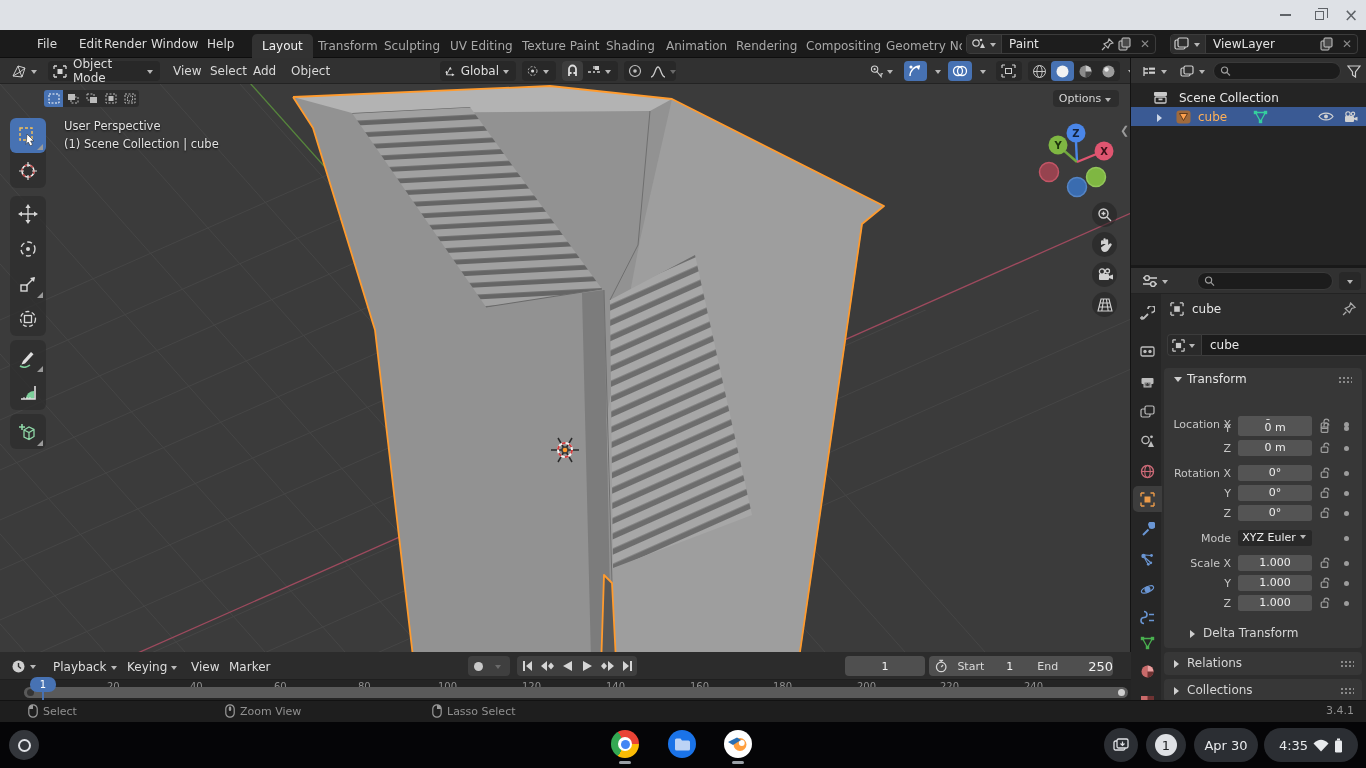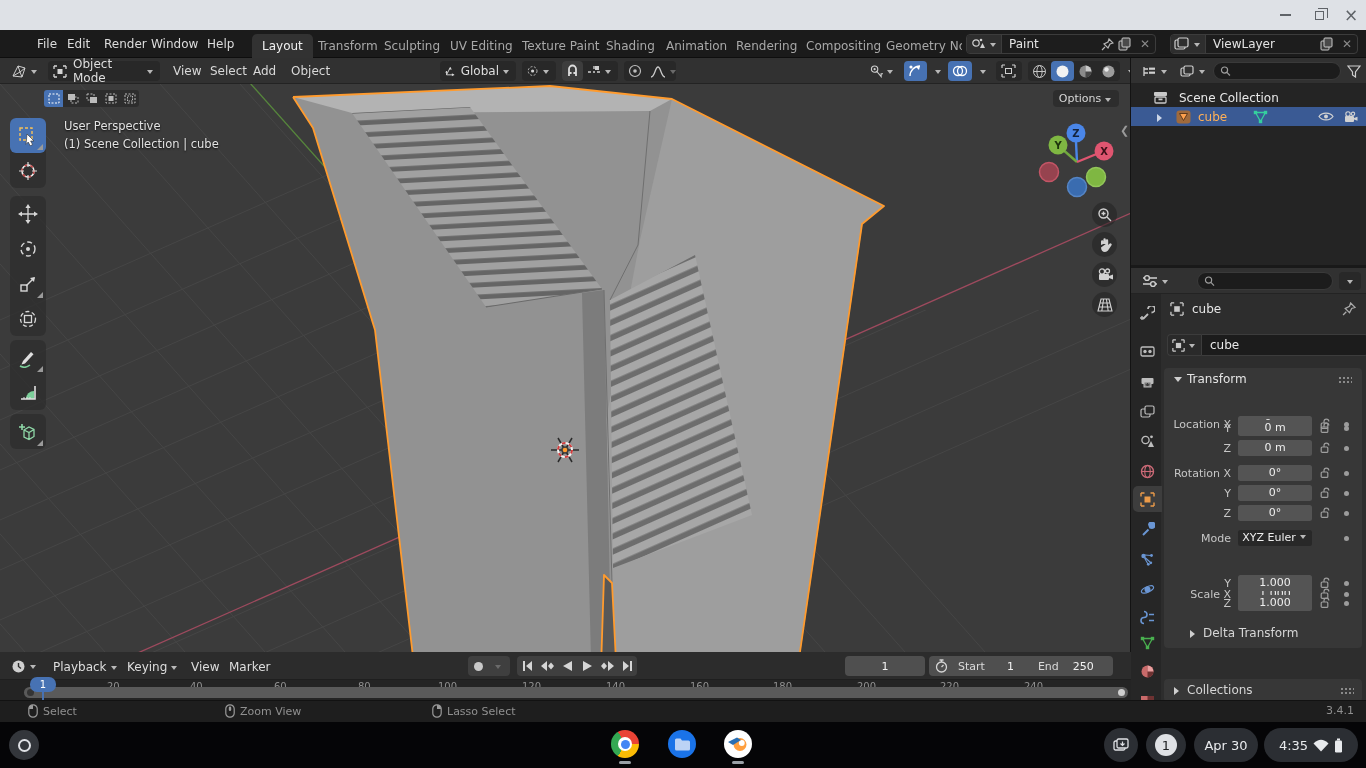--- a/index.html
+++ b/index.html
@@ -101,21 +101,21 @@
       </div>
   </div>
 
   <div id="topbar" class="abs">
     <svg class="abs" style="left:10px;top:35px" width="20" height="18" viewBox="0 0 20 18">
       <circle cx="12" cy="10" r="6" fill="#ff9f3e"></circle>
         <circle cx="13.5" cy="8.8" r="2.6" fill="#fff"></circle>
       <path d="M1,8 L9,4 L12,6 L5,10 Z" fill="#2a6fb3"></path>
     </svg>
     <div class="menu" style="left:30px">File</div>
-    <div class="menu" style="left:60px">Edit</div>
+    <div class="menu" style="left:72px">Edit</div>
     <div class="menu" style="left:97px">Render</div>
     <div class="menu" style="left:144px">Window</div>
     <div class="menu" style="left:200px">Help</div>
     <div class="wtab active" style="left:252px">Layout</div>
     <div class="wtab" style="left:308px">Transform</div>
     <div class="wtab" style="left:374px">Sculpting</div>
     <div class="wtab" style="left:440px">UV Editing</div>
     <div class="wtab" style="left:512px">Texture Paint</div>
     <div class="wtab" style="left:596px">Shading</div>
     <div class="wtab" style="left:656px">Animation</div>
@@ -786,21 +786,21 @@
     <span class="kdot"></span>
   </div>
   <div class="frow" style="top:530px">
     <span class="flbl">Mode</span>
     <span class="fld" style="background:#282828;display:flex;align-items:flex-start;justify-content:center">
         <span>XYZ Euler</span>
         <span class="cv"></span>
       </span>
     <span class="kdot"></span>
   </div>
-  <div class="frow" style="top:586px">
+  <div class="frow" style="top:555px">
     <span class="flbl">Scale X</span>
     <span class="fld">1.000</span>
     <svg class="lock" width="11" height="12" viewBox="0 0 11 12">
         <path d="M4,5 V3.6 A2.4,2.4 0 0 1 8.8,3.6" fill="none" stroke="#9e9e9e" stroke-width="1.2"></path>
         <rect x="1.2" y="5" width="6.6" height="5.4" rx="1" fill="none" stroke="#9e9e9e" stroke-width="1.2"></rect>
       </svg>
     <span class="kdot"></span>
   </div>
   <div class="frow" style="top:575px">
     <span class="flbl">Y</span>
@@ -819,20 +819,27 @@
         <rect x="1.2" y="5" width="6.6" height="5.4" rx="1" fill="none" stroke="#9e9e9e" stroke-width="1.2"></rect>
       </svg>
     <span class="kdot"></span>
   </div>
 
   <div class="abs" style="left:1190px;top:626px;display:flex;align-items:center">
     <span class="tri-r"></span>
     <span style="color:#d6d6d6">Delta Transform</span>
   </div>
 
+  <div class="panel" style="top:652px;height:23px">
+    <div style="display:flex;align-items:center;padding:4px 0 0 10px">
+        <span class="tri-r"></span>
+        <span style="color:#d6d6d6">Relations</span>
+      </div>
+    <div class="grip"></div>
+  </div>
   <div class="panel" style="top:679px;height:23px">
     <div style="display:flex;align-items:center;padding:4px 0 0 10px">
         <span class="tri-r"></span>
         <span style="color:#d6d6d6">Collections</span>
       </div>
     <div class="grip"></div>
   </div>
 
   <div id="tl-hd" class="abs">
     <div class="hbtn" style="left:6px;top:4px">
@@ -904,21 +911,21 @@
 
     <div class="numfld" style="left:845px;width:80px">1</div>
     <div class="tlgroup" style="left:929px;width:184px;background:#4f4f4f;align-items:center">
       <svg style="margin-left:6px" width="13" height="14" viewBox="0 0 13 14">
           <circle cx="6.5" cy="8" r="5" fill="none" stroke="#d5d5d5" stroke-width="1.3"></circle>
           <path d="M4.5,1 h4 M6.5,1 v2 M6.5,8 l2,-2" stroke="#d5d5d5" stroke-width="1.3"></path>
         </svg>
       <span style="margin-left:10px;color:#dadada;font-size:11px">Start</span>
       <span style="margin-left:22px;color:#f2f2f2;font-size:11px">1</span>
       <span style="margin-left:24px;color:#dadada;font-size:11px">End</span>
-      <span style="margin-left:14px;color:#f2f2f2;font-size:11px">250</span>
+      <span style="margin-left:30px;color:#f2f2f2;font-size:13px">250</span>
     </div>
   </div>
 
   <div id="tl-ruler" class="abs">
     <span class="tick" style="left:107px">20</span>
     <span class="tick" style="left:190px">40</span>
     <span class="tick" style="left:274px">60</span>
     <span class="tick" style="left:358px">80</span>
     <span class="tick" style="left:438px">100</span>
     <span class="tick" style="left:522px">120</span>

